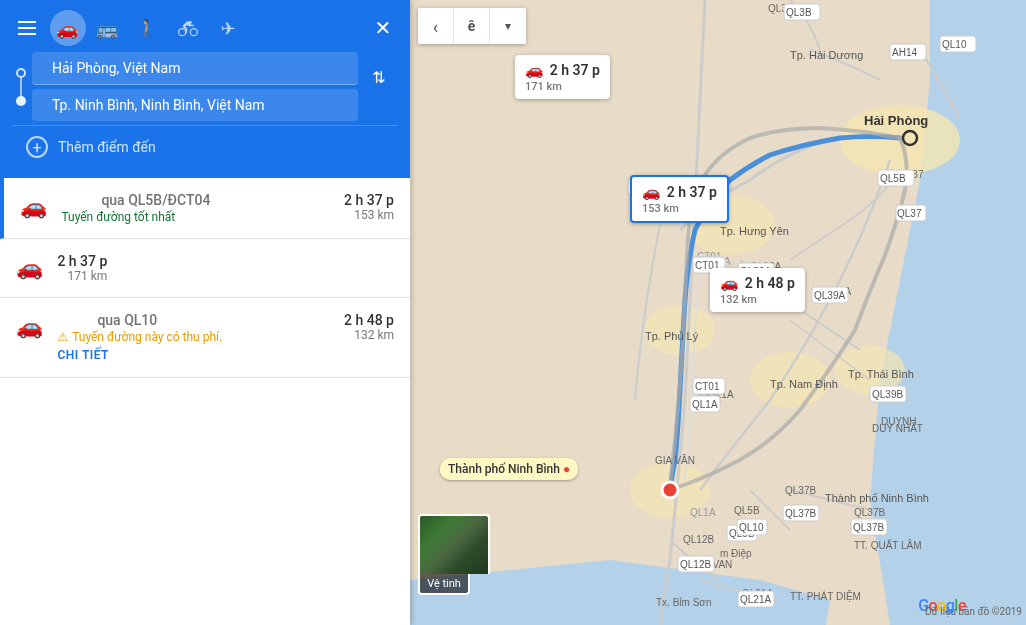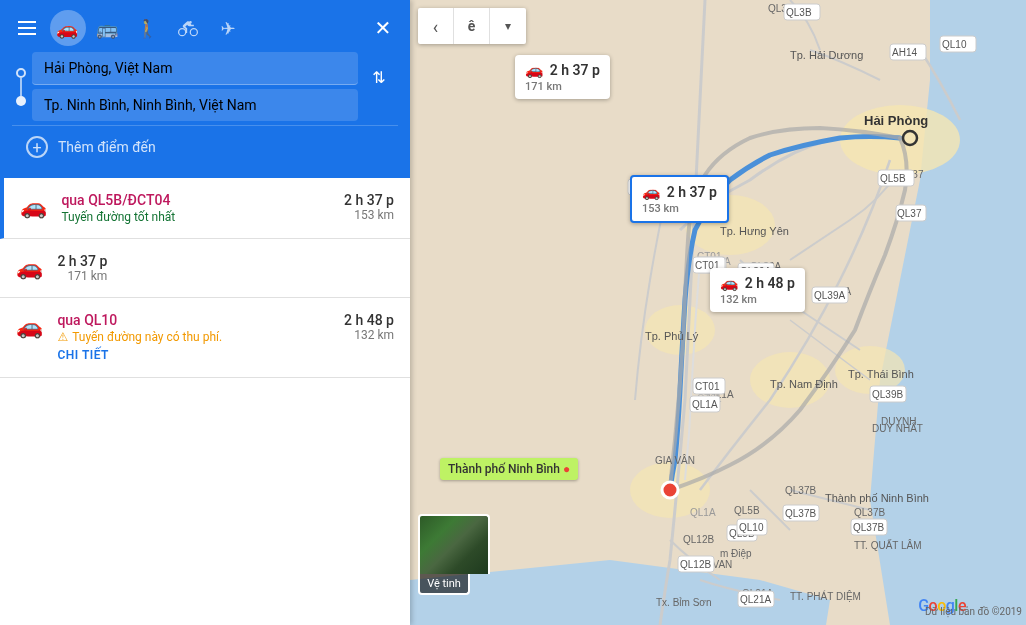--- a/index.html
+++ b/index.html
@@ -110,22 +110,22 @@
     }
     .route-fields {
       flex: 1;
       display: flex;
       flex-direction: column;
       gap: 4px;
     }
     .route-input-field {
       background: rgba(255,255,255,0.15);
       border-radius: 4px;
-      padding: 8px 12px;
-      color: #000000;
+      padding: 8px 20px;
+      color: #ffffff;
       font-size: 14px;
       border-bottom: 1px solid rgba(255,255,255,0.3);
     }
     .route-input-field:last-child { border-bottom: none; }
     .swap-btn {
       width: 30px;
       height: 30px;
       display: flex;
       align-items: center;
       justify-content: center;
@@ -173,22 +173,23 @@
       background: #fff;
     }
     .route-icon {
       font-size: 22px;
       color: #555;
       margin-top: 2px;
     }
     .route-info { flex: 1; }
     .route-name {
       font-size: 14px;
-      color: #be185d;
+      color: #737373;
       font-weight: 500;
+      margin-left: 40px;
     }
     .route-best {
       font-size: 12px;
       color: #137333;
       margin-top: 2px;
     }
     .route-warning {
       display: flex;
       align-items: center;
       gap: 4px;
@@ -635,21 +636,21 @@
   </div>
 
   <div class="route-label" style="top:268px; left:300px;">
     <div class="label-row">
       <span class="car-icon">🚗</span>
       <span class="duration">2 h 48 p</span>
     </div>
     <div class="distance">132 km</div>
   </div>
 
-  <div style="position:absolute; bottom:145px; left:30px; background:#bef264; padding:4px 8px; border-radius:3px; font-size:12px; font-weight:500; color:#333; white-space:nowrap; box-shadow:0 1px 3px rgba(0,0,0,0.3);">
+  <div style="position:absolute; bottom:145px; left:30px; background:#fef9c3; padding:4px 8px; border-radius:10px; font-size:12px; font-weight:500; color:#333; white-space:nowrap; box-shadow:0 1px 3px rgba(0,0,0,0.3);">
     Thành phố Ninh Bình <span style="color:#ea4335;">●</span>
   </div>
 
   <div class="sat-container">
     <div class="sat-img"></div>
     <div class="sat-label">Vệ tinh</div>
   </div>
 
   <div class="google-logo">
     <span class="g">G</span><span class="o1">o</span><span class="o2">o</span><span class="g2">g</span><span class="l">l</span><span class="e">e</span>

